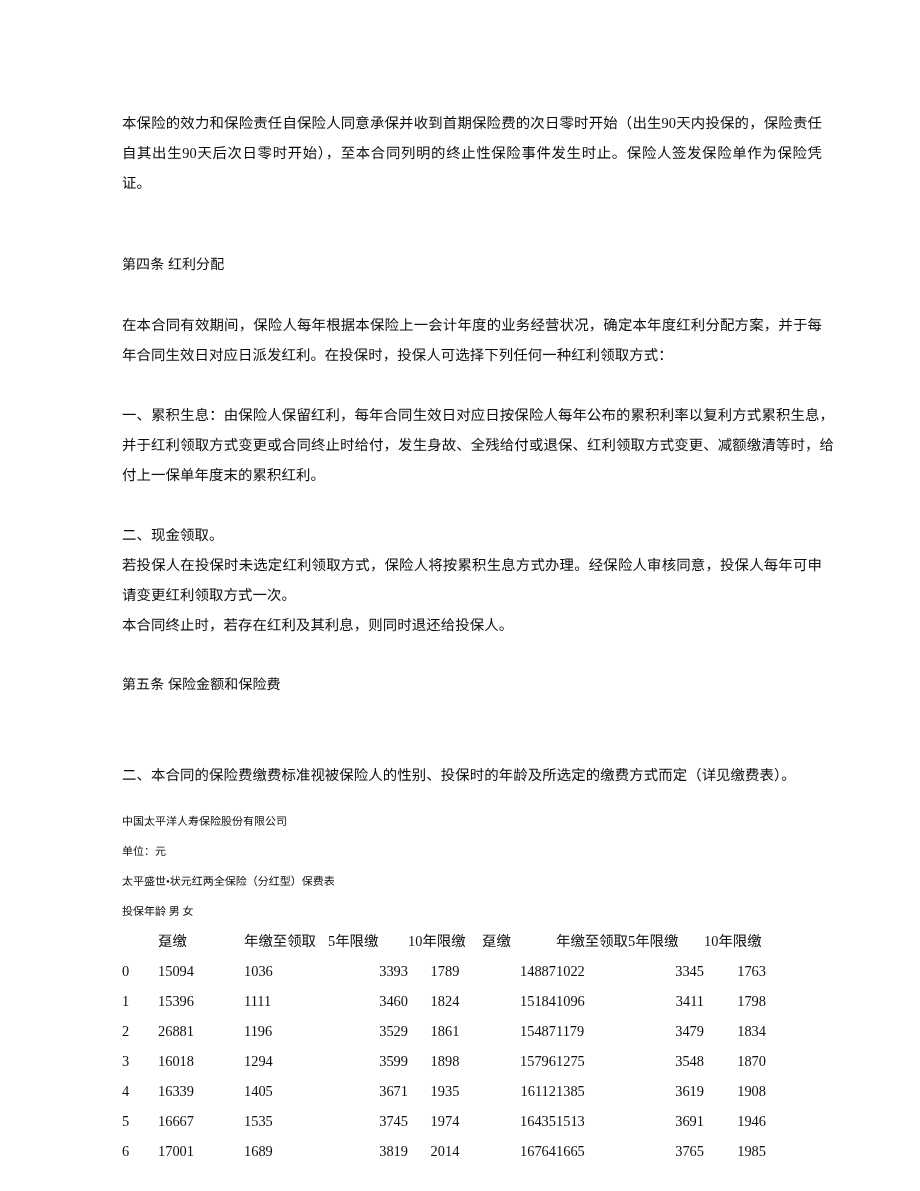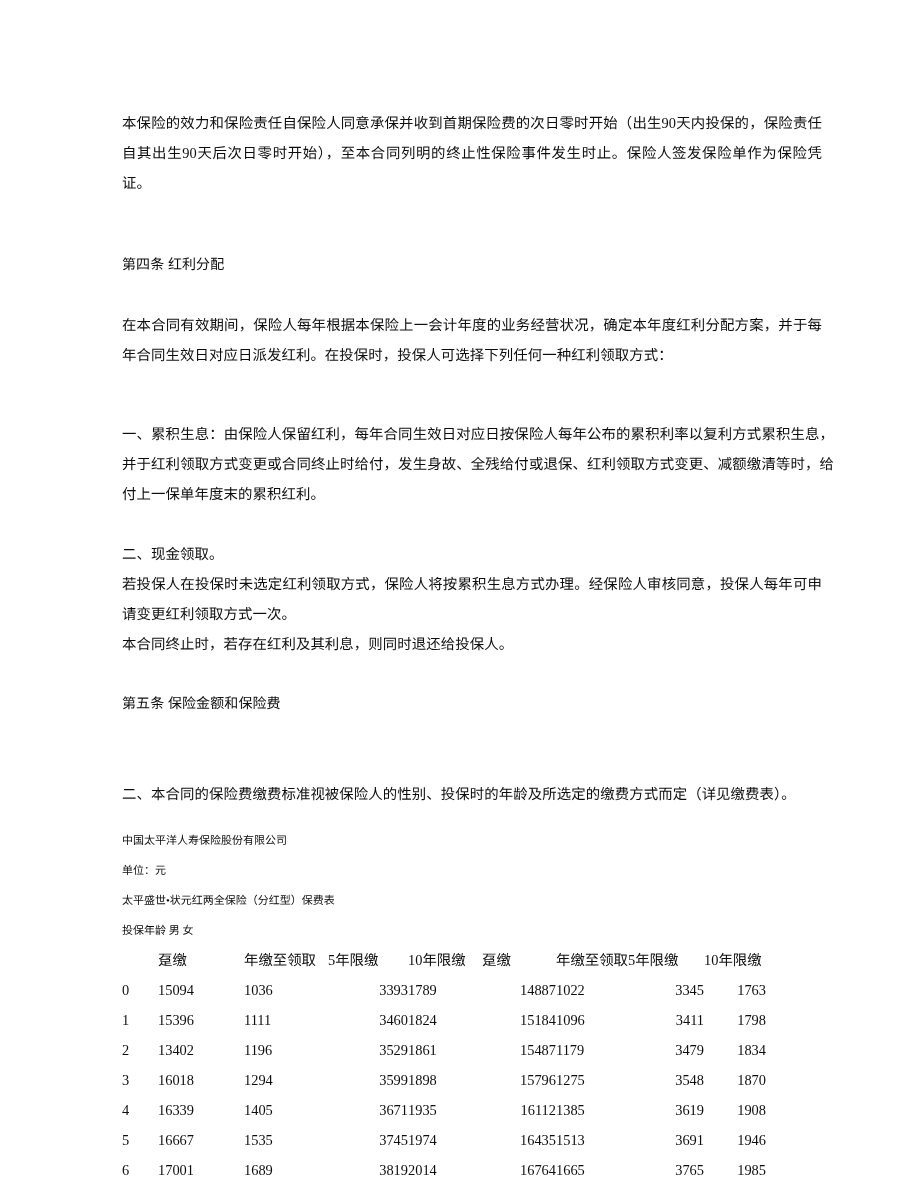--- a/index.html
+++ b/index.html
@@ -51,21 +51,20 @@
 
   .clause-title {
     font-size: 14px;
     line-height: 30px;
     margin: 0;
     letter-spacing: 0.1px;
   }
 
   .overflow-para {
     width: 712px;
-    margin-top: 19px;
   }
 
   
   .table-block {
     margin: 0;
     font-size: 14.4px;
     line-height: 30px;
   }
   .tbl-meta {
     margin: 0;
@@ -90,21 +89,21 @@
     line-height: 30px;
     white-space: nowrap;
     vertical-align: top;
   }
 
   
   .c-age   { width: 36px;  text-align: left;  }
   .c-m1    { width: 86px;  text-align: left;  }
   .c-m2    { width: 84px;  padding-right: 22px; }
   .c-m3    { width: 80px;  text-align: right; padding-right: 18px; }
-  .c-m4    { width: 74px;  text-align: left; padding-right: 12px; }
+  .c-m4    { width: 74px;  text-align: center; padding-right: 12px; }
   .c-f1    { width: 74px;  text-align: right; padding-right: 14px; }
   .c-f2    { width: 72px;  padding-right: 22px; }
   .c-f3    { width: 76px;  text-align: right; padding-right: 16px; }
   .c-f4    { width: 62px;  text-align: right; padding-right: 0px;  }
 
   thead .c-age { width: 36px; }
   thead th { text-align: left; }
   thead .h-m1 { padding-left: 14px; }
   thead .h-m2, thead .h-m3, thead .h-m4,
   thead .h-f1, thead .h-f2, thead .h-f3, thead .h-f4 {
@@ -197,21 +196,21 @@
               <td class="c-m2">1111</td>
               <td class="c-m3">3460</td>
               <td class="c-m4">1824</td>
               <td class="c-f1">15184</td>
               <td class="c-f2">1096</td>
               <td class="c-f3">3411</td>
               <td class="c-f4">1798</td>
             </tr>
             <tr>
               <td class="c-age">2</td>
-              <td class="c-m1">13402</td>
+              <td class="c-m1">26881</td>
               <td class="c-m2">1196</td>
               <td class="c-m3">3529</td>
               <td class="c-m4">1861</td>
               <td class="c-f1">15487</td>
               <td class="c-f2">1179</td>
               <td class="c-f3">3479</td>
               <td class="c-f4">1834</td>
             </tr>
             <tr>
               <td class="c-age">3</td>

